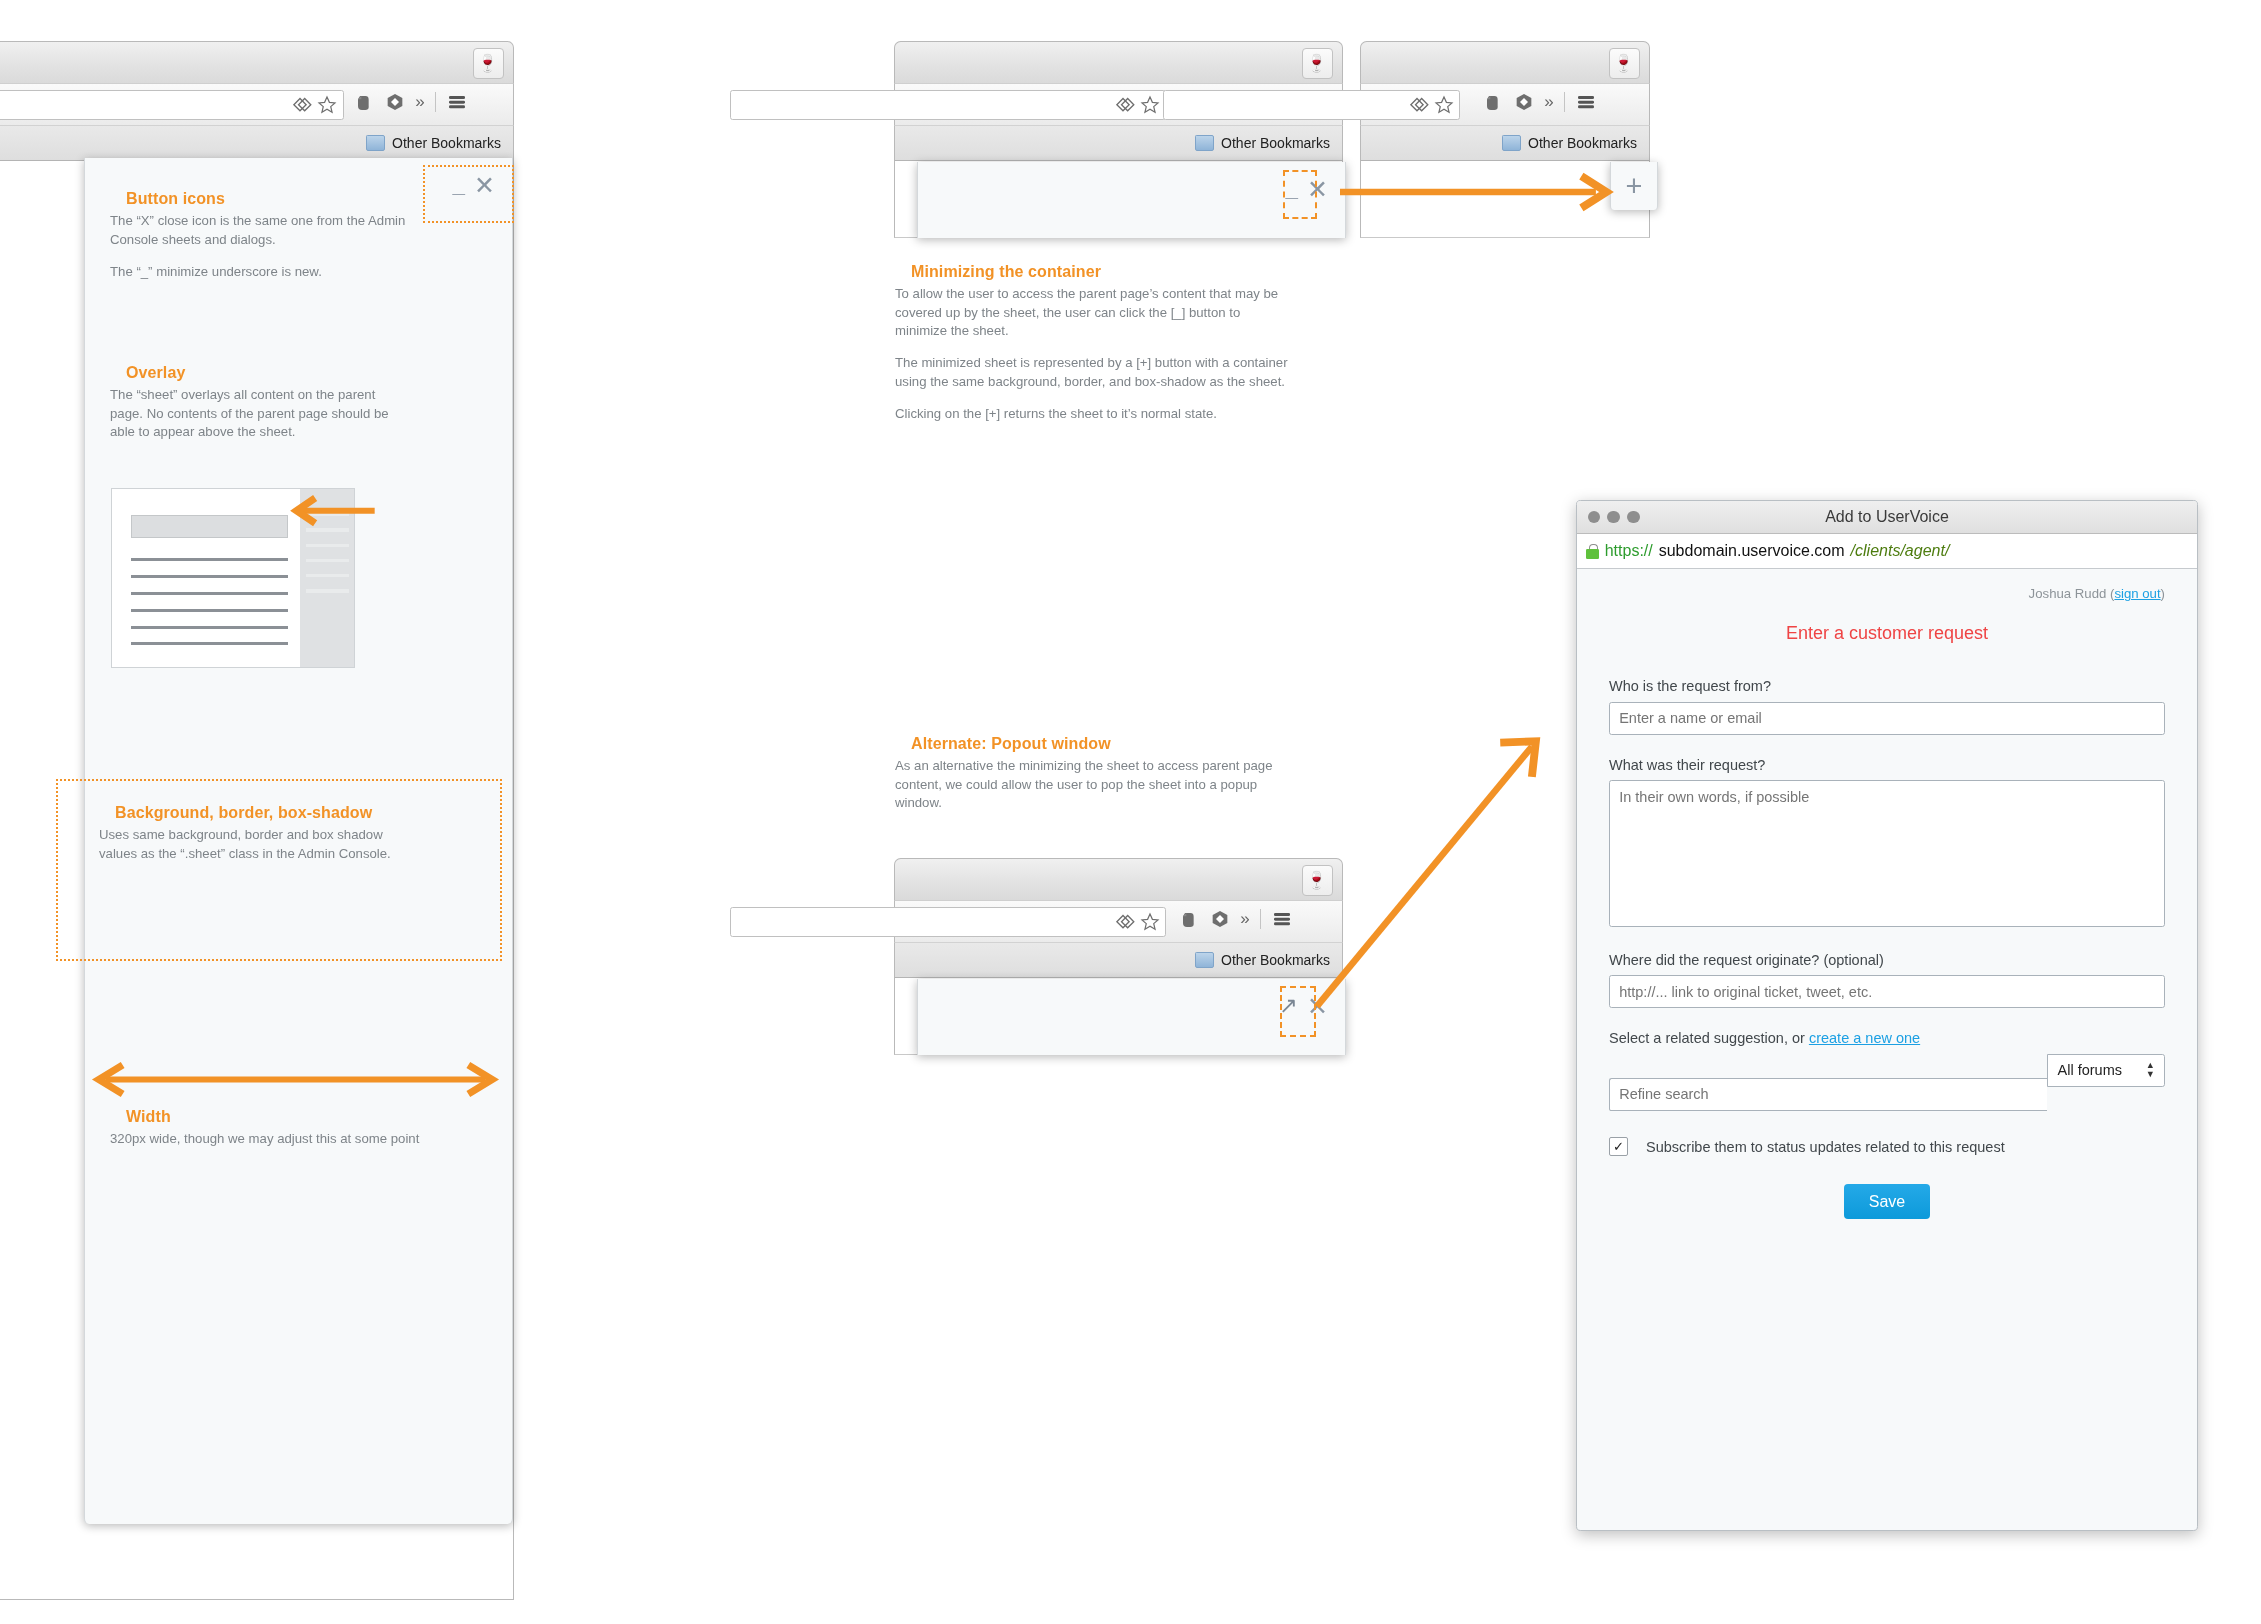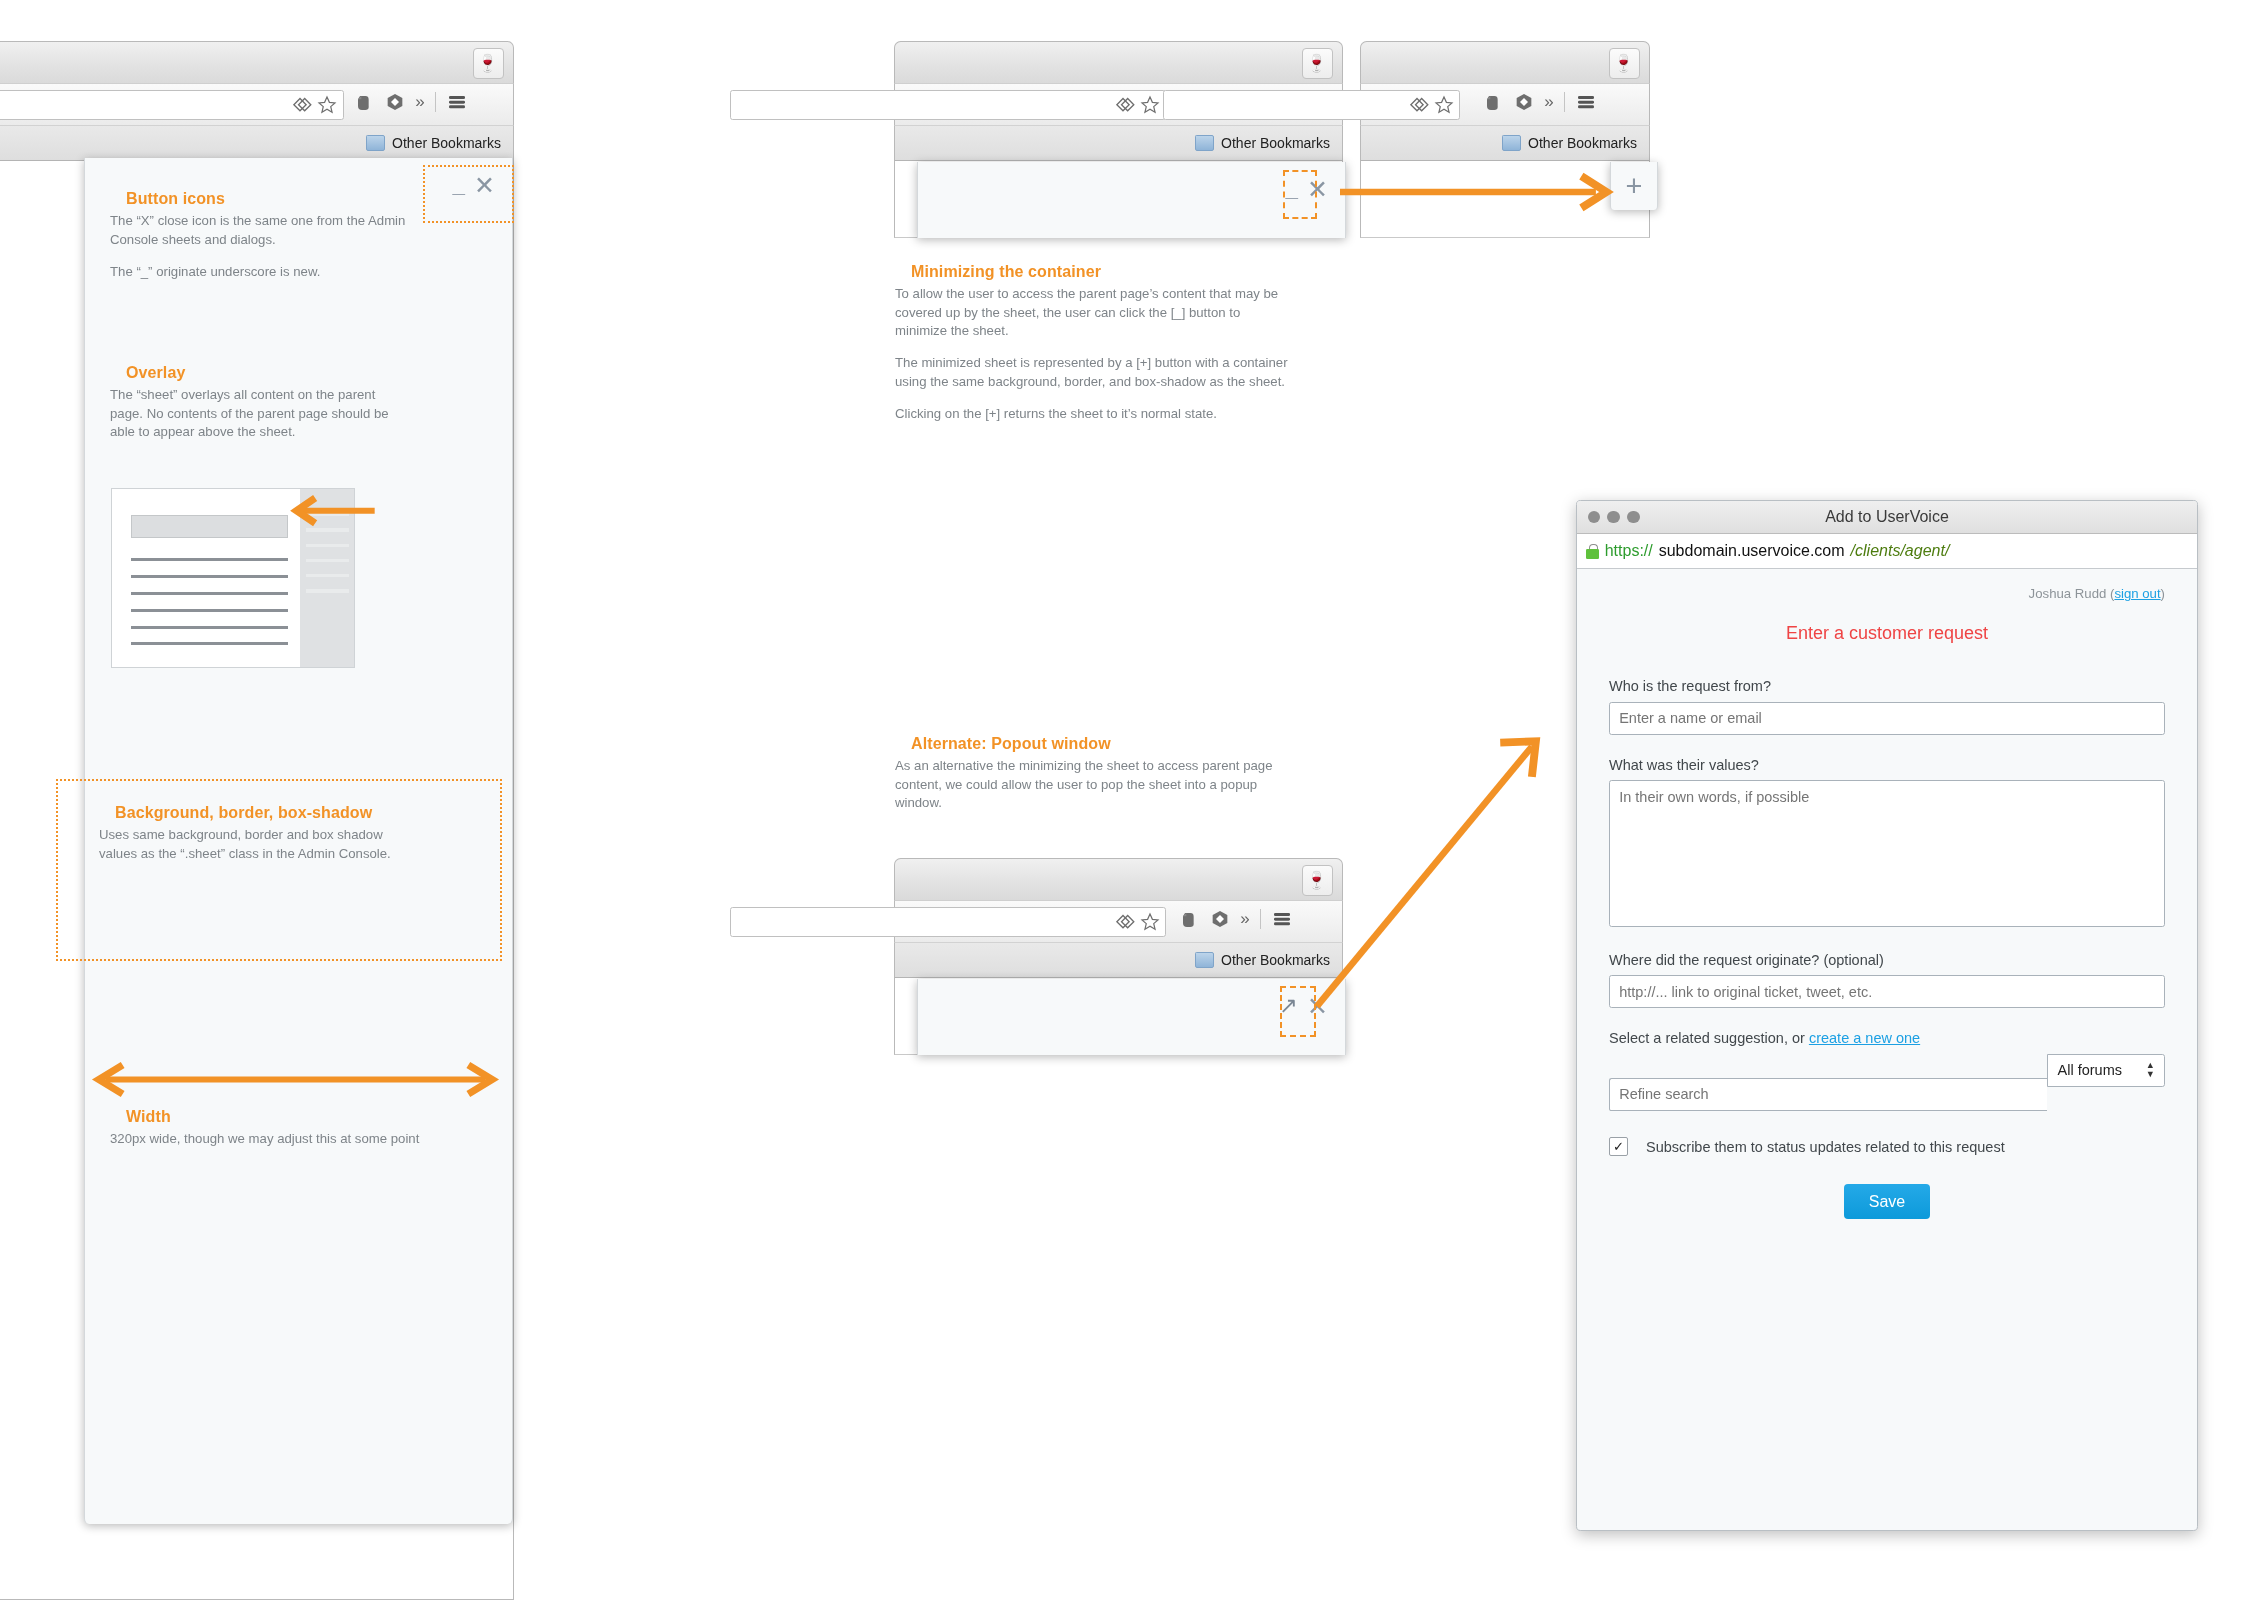--- a/index.html
+++ b/index.html
@@ -179,21 +179,21 @@
 
 <div class="sheet" style="left:84px;top:158px;width:429px;height:1366px;border-top:none;border-radius:0 0 5.3px 5.3px;">
   <div class="sheet-btns" style="right:17px;top:14.5px;">
     <span class="glyph-min">_</span>
     <span class="glyph-x">✕</span>
   </div>
 
   <div class="ann" style="left:25px;top:32px;width:304px;">
     <h3>Button icons</h3>
     <p>The “X” close icon is the same one from the Admin Console sheets and dialogs.</p>
-    <p>The “_” originate underscore is new.</p>
+    <p>The “_” minimize underscore is new.</p>
   </div>
 
   <div class="ann" style="left:25px;top:206px;width:297px;">
     <h3>Overlay</h3>
     <p>The “sheet” overlays all content on the parent page. No contents of the parent page should be able to appear above the sheet.</p>
   </div>
 
   <div class="wf" style="left:26.4px;top:330px;width:244px;height:180px;">
     <div class="wf-side">
       <span style="margin-top:24px;"></span>
@@ -436,21 +436,21 @@
     <div class="uv-user">
       <span>Joshua Rudd</span>
       (<a href="#">sign out</a>)
     </div>
     <div class="uv-h1">Enter a customer request</div>
 
     <div class="uv-label">Who is the request from?</div>
     <input class="uv-input" placeholder="Enter a name or email" style="">
 
     <div class="gap"></div>
-    <div class="uv-label">What was their values?</div>
+    <div class="uv-label">What was their request?</div>
     <textarea class="uv-area" placeholder="In their own words, if possible" style=""></textarea>
 
     <div class="gap"></div>
     <div class="uv-label">Where did the request originate? (optional)</div>
     <input class="uv-input" placeholder="http://... link to original ticket, tweet, etc." style="">
 
     <div class="gap"></div>
     <div class="uv-label">
       <span>Select a related suggestion, or </span><a href="#" style="color:#1ca0e3;">create a new one</a>
     </div>

